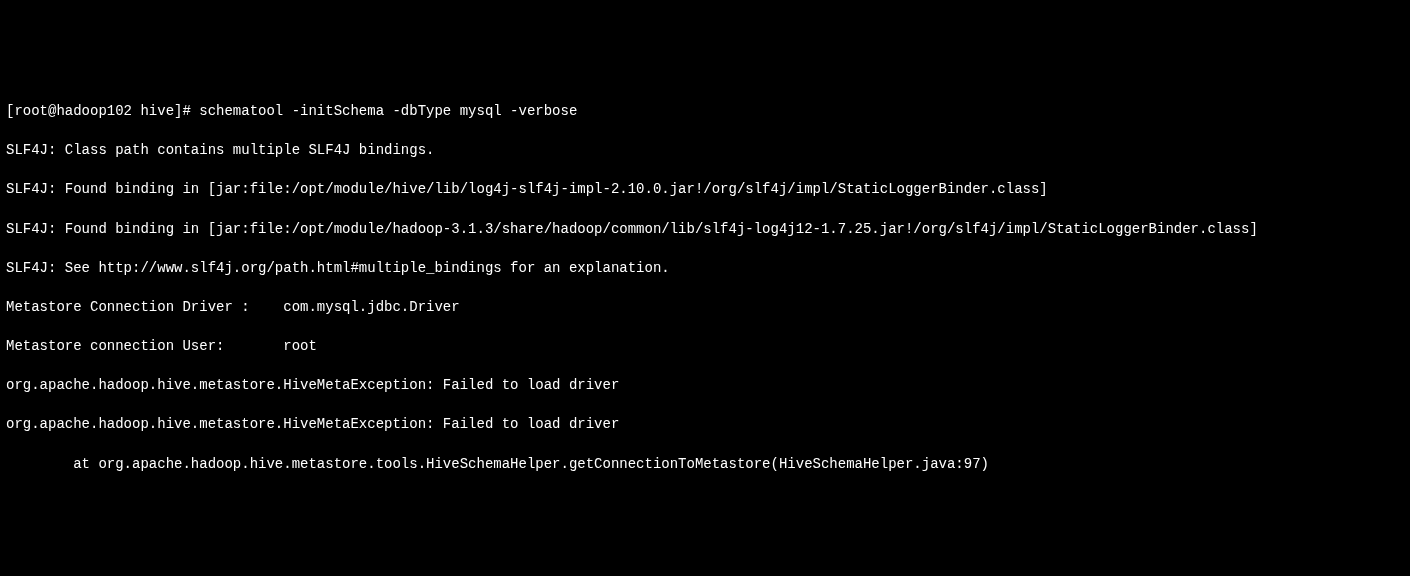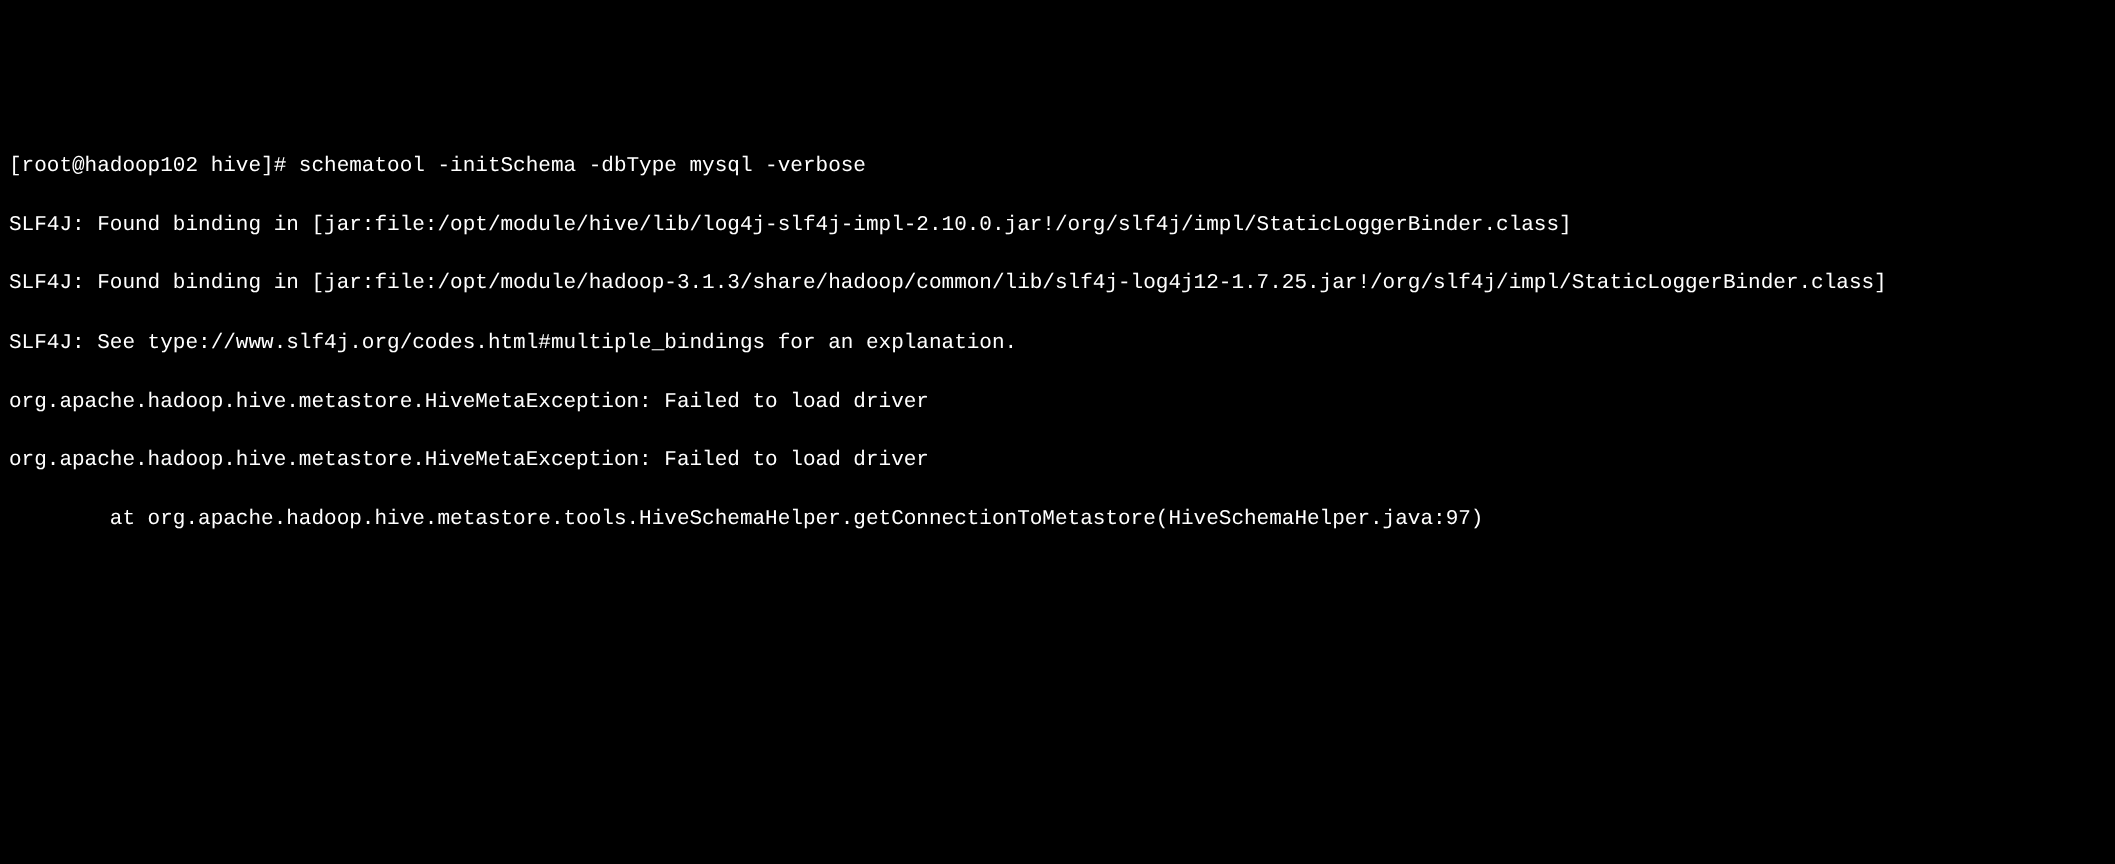--- a/index.html
+++ b/index.html
@@ -27,23 +27,26 @@
       min-height: 1.4em;
     }
   </style>
 </head>
 <body>
 
 
 
 <div class="terminal">
 <span class="line">[root@hadoop102 hive]# schematool -initSchema -dbType mysql -verbose</span>
+<span class="line">SLF4J: Class path contains multiple SLF4J bindings.</span>
 <span class="line">SLF4J: Found binding in [jar:file:/opt/module/hive/lib/log4j-slf4j-impl-2.10.0.jar!/org/slf4j/impl/StaticLoggerBinder.class]</span>
 <span class="line">SLF4J: Found binding in [jar:file:/opt/module/hadoop-3.1.3/share/hadoop/common/lib/slf4j-log4j12-1.7.25.jar!/org/slf4j/impl/StaticLoggerBinder.class]</span>
-<span class="line">SLF4J: See type://www.slf4j.org/codes.html#multiple_bindings for an explanation.</span>
+<span class="line">SLF4J: See http://www.slf4j.org/path.html#multiple_bindings for an explanation.</span>
+<span class="line">Metastore Connection Driver :    com.mysql.jdbc.Driver</span>
+<span class="line">Metastore connection User:       root</span>
 <span class="line">org.apache.hadoop.hive.metastore.HiveMetaException: Failed to load driver</span>
 <span class="line">org.apache.hadoop.hive.metastore.HiveMetaException: Failed to load driver</span>
 <span class="line">        at org.apache.hadoop.hive.metastore.tools.HiveSchemaHelper.getConnectionToMetastore(HiveSchemaHelper.java:97)</span>
 
 
 
 
 
 
 

